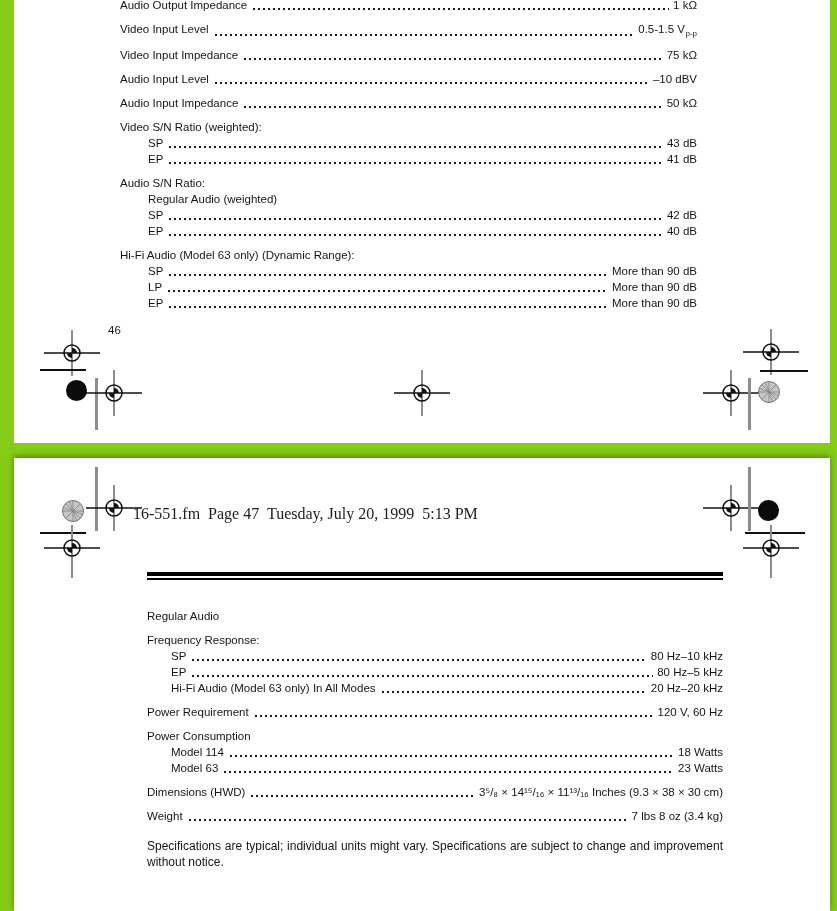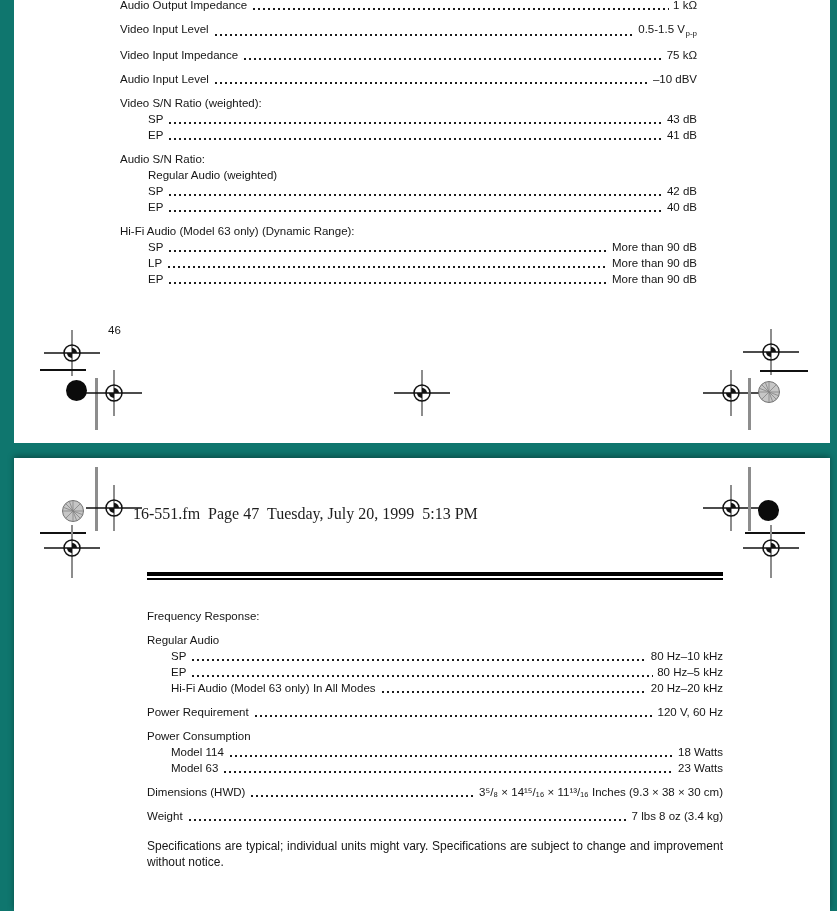--- a/index.html
+++ b/index.html
@@ -1,18 +1,18 @@
 <!DOCTYPE html>
 <html><head>
 <meta charset="utf-8">
 <style>
   html,body { margin:0; padding:0; background:#242424; }
   #canvas {
     position:relative; width:837px; height:911px; overflow:hidden;
-    background:#0f766e;
+    background:#84cc16;
     font-family:"Liberation Sans", sans-serif;
   }
   .page { position:absolute; left:14px; width:816px; background:#ffffff; }
   #page1 { top:0; height:443px; }
   #page2 { top:458px; height:453px; box-shadow:0 -2px 6px rgba(0,0,0,0.35); }
 
   .spec-content { position:absolute; color:#111; }
   #page1-content { left:120px; top:-3px; width:577px; --indent:28px; }
   #page2-content { left:147px; top:572px; width:576px; --indent:24px; }
 
@@ -106,20 +106,25 @@
         <div class="spec-row kind-entry">
           <span class="label">Video Input Impedance</span>
           <span class="leader"></span>
           <span class="value"><span>75 kΩ</span></span>
         </div>
         <div class="spec-row kind-entry">
           <span class="label">Audio Input Level</span>
           <span class="leader"></span>
           <span class="value"><span>–10 dBV</span></span>
         </div>
+        <div class="spec-row kind-entry">
+          <span class="label">Audio Input Impedance</span>
+          <span class="leader"></span>
+          <span class="value"><span>50 kΩ</span></span>
+        </div>
         <div class="spec-row kind-heading">
           <span class="label">Video S/N Ratio (weighted):</span>
         </div>
         <div class="spec-row kind-subentry">
           <span class="label">SP</span>
           <span class="leader"></span>
           <span class="value"><span>43 dB</span></span>
         </div>
         <div class="spec-row kind-subentry">
           <span class="label">EP</span>
@@ -214,24 +219,24 @@
       <use href="#crosshair-tail-g"></use>
     </svg>
 
   <div class="slug">16-551.fm  Page 47  Tuesday, July 20, 1999  5:13 PM</div>
 
   <div id="page2-content" class="spec-content">
     <div class="rule-thick"></div>
     <div class="rule-thin"></div>
     <div class="spec-rows">
         <div class="spec-row kind-heading">
+          <span class="label">Regular Audio</span>
+        </div>
+        <div class="spec-row kind-heading">
           <span class="label">Frequency Response:</span>
-        </div>
-        <div class="spec-row kind-heading">
-          <span class="label">Regular Audio</span>
         </div>
         <div class="spec-row kind-subentry">
           <span class="label">SP</span>
           <span class="leader"></span>
           <span class="value"><span>80 Hz–10 kHz</span></span>
         </div>
         <div class="spec-row kind-subentry">
           <span class="label">EP</span>
           <span class="leader"></span>
           <span class="value"><span>80 Hz–5 kHz</span></span>

